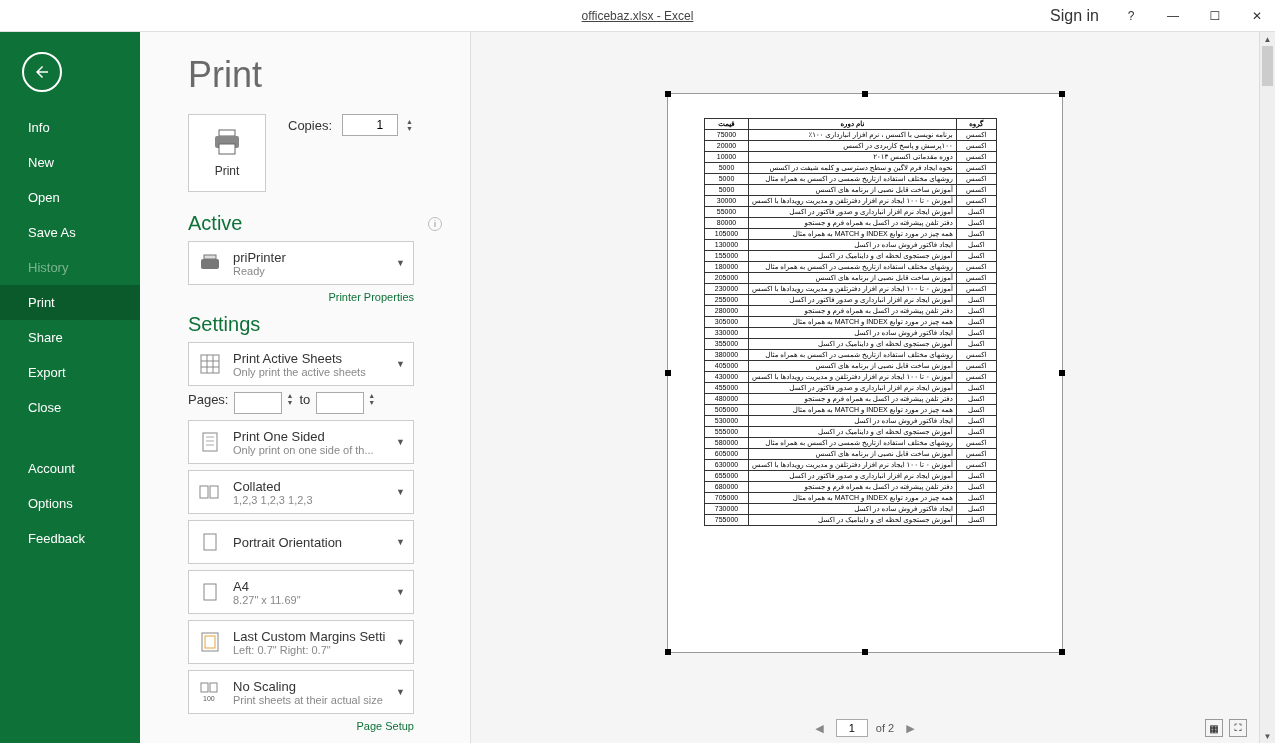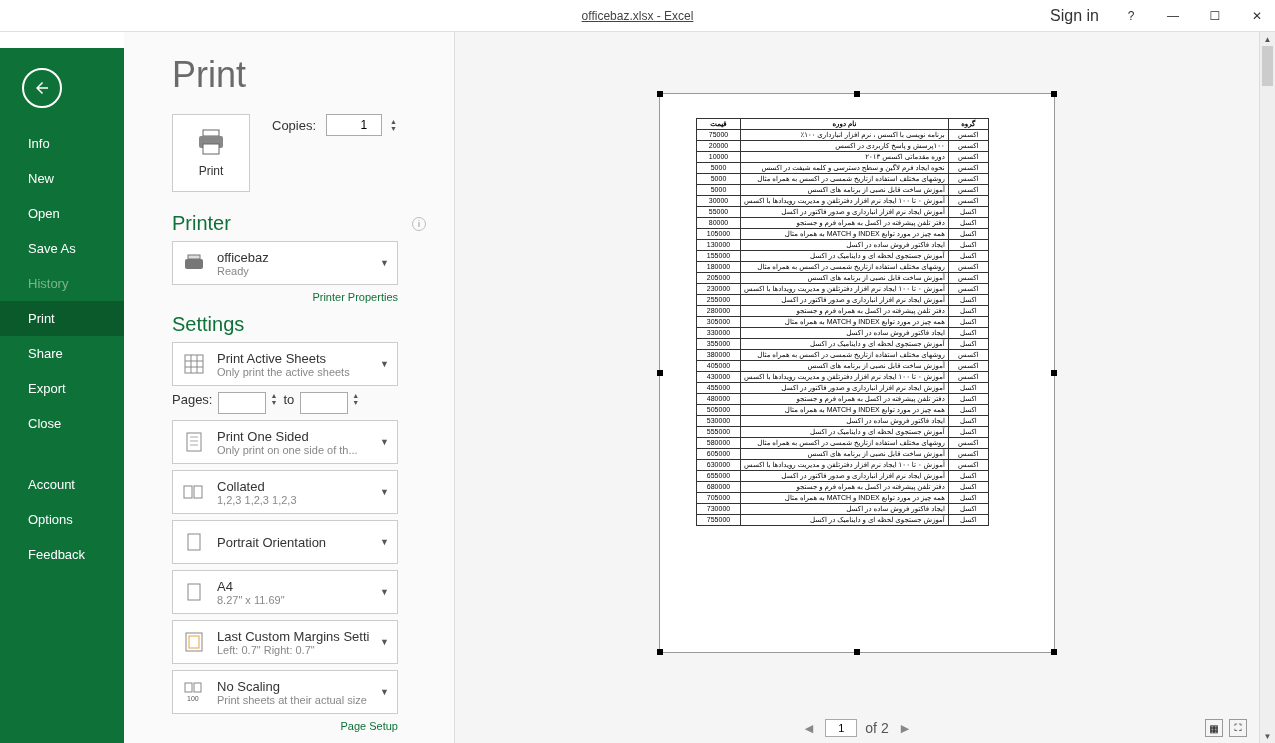--- a/index.html
+++ b/index.html
@@ -3,21 +3,21 @@
 <meta charset="utf-8">
 <style>
 * { margin: 0; padding: 0; box-sizing: border-box; font-family: "Segoe UI", sans-serif; }
 body { background: #fff; width: 1275px; height: 743px; overflow: hidden; position: relative; }
 .titlebar { height: 32px; background: #fff; display: flex; align-items: center; position: relative; border-bottom: 1px solid #e0e0e0; }
 .titlebar-title { position: absolute; left: 50%; transform: translateX(-50%); font-size: 12px; color: #444; text-decoration: underline; }
 .titlebar-right { position: absolute; right: 8px; display: flex; align-items: center; gap: 22px; }
 .titlebar-btn { width: 20px; height: 20px; display: flex; align-items: center; justify-content: center; font-size: 12px; color: #333; cursor: pointer; }
 .signin { font-size: 16px; color: #333; }
 .main { display: flex; height: calc(100% - 32px); }
-.sidebar { width: 124px; background: #0e7138; color: #fff; padding-top: 12px; margin-top: 16px; }
+.sidebar { width: 140px; background: #0e7138; color: #fff; padding-top: 12px; }
 .back-btn { width: 40px; height: 40px; border: 2px solid #fff; border-radius: 50%; margin: 8px 0 18px 22px; display: flex; align-items: center; justify-content: center; cursor: pointer; }
 .back-btn svg { width: 18px; height: 18px; fill: #fff; }
 .nav-item { padding: 10px 14px 10px 28px; font-size: 13px; cursor: pointer; color: #fff; }
 .nav-item.disabled { color: #7bb48d; }
 .nav-item.active { background: #0a5a2c; }
 .nav-sep { height: 26px; }
 .content { flex: 1; display: flex; background: #fafafa; }
 .print-panel { width: 330px; padding: 22px 18px 10px 48px; overflow-y: auto; position: relative; }
 .page-title { font-size: 36px; font-weight: 300; color: #6a6a6a; margin-bottom: 18px; }
 .print-btn-block { display: flex; align-items: flex-start; gap: 22px; margin-bottom: 20px; }
@@ -55,21 +55,21 @@
 .h-mr { right: -3px; top: 50%; transform: translateY(-50%); }
 .sheet-table { position: absolute; top: 24px; left: 36px; right: 36px; border-collapse: collapse; direction: rtl; font-size: 7px; }
 .sheet-table th, .sheet-table td { border: 1px solid #333; padding: 1px 3px; white-space: nowrap; overflow: hidden; }
 .sheet-table th { font-weight: bold; text-align: center; }
 .sheet-table td.col-group { width: 36px; text-align: center; }
 .sheet-table td.col-desc { text-align: right; }
 .sheet-table td.col-price { width: 40px; text-align: center; }
 .preview-footer { height: 30px; display: flex; align-items: center; justify-content: center; gap: 8px; position: relative; }
 .pf-nav { font-size: 11px; color: #888; cursor: pointer; padding: 0 4px; }
 .pf-input { width: 32px; height: 18px; border: 1px solid #aaa; text-align: center; font-size: 11px; }
-.pf-label { font-size: 14px; color: #555; }
+.pf-label { font-size: 11px; color: #555; }
 .pf-right { position: absolute; right: 12px; display: flex; gap: 6px; }
 .pf-right span { width: 18px; height: 18px; border: 1px solid #999; cursor: pointer; display: flex; align-items: center; justify-content: center; font-size: 10px; }
 .vscroll { width: 16px; background: #efefef; border-left: 1px solid #ddd; position: relative; }
 .vscroll .thumb { position: absolute; top: 14px; left: 2px; right: 2px; height: 40px; background: #ccc; }
 .vscroll .arrow { position: absolute; left: 0; right: 0; height: 14px; display: flex; align-items: center; justify-content: center; font-size: 8px; color: #555; }
 .vscroll .arrow.up { top: 0; } .vscroll .arrow.down { bottom: 0; }
 </style>
 </head>
 <body>
 
@@ -122,32 +122,32 @@
           <span class="copies-label">Copies:</span>
           <input class="copies-input" value="1" style="">
           <div class="spinner">
               <span>▲</span>
               <span>▼</span>
             </div>
         </div>
       </div>
 
       <div class="section-header">
-        <span>Printer</span>
+        <span>Active</span>
         <span class="info-icon">i</span>
       </div>
       <div class="dropdown">
         <div class="dd-icon">
             <svg width="24" height="20" viewBox="0 0 24 20">
               <rect x="3" y="6" width="18" height="10" rx="2" fill="#777"></rect>
               <rect x="6" y="2" width="12" height="4" fill="#ddd" stroke="#777"></rect>
             </svg>
           </div>
         <div class="dd-text">
-          <div class="dd-title">officebaz</div>
+          <div class="dd-title">priPrinter</div>
           <div class="dd-sub">Ready</div>
         </div>
         <span class="dd-caret">▼</span>
       </div>
       <span class="link left">Printer Properties</span>
 
       <div class="section-header">Settings</div>
 
       <div class="dropdown">
         <div class="dd-icon">

